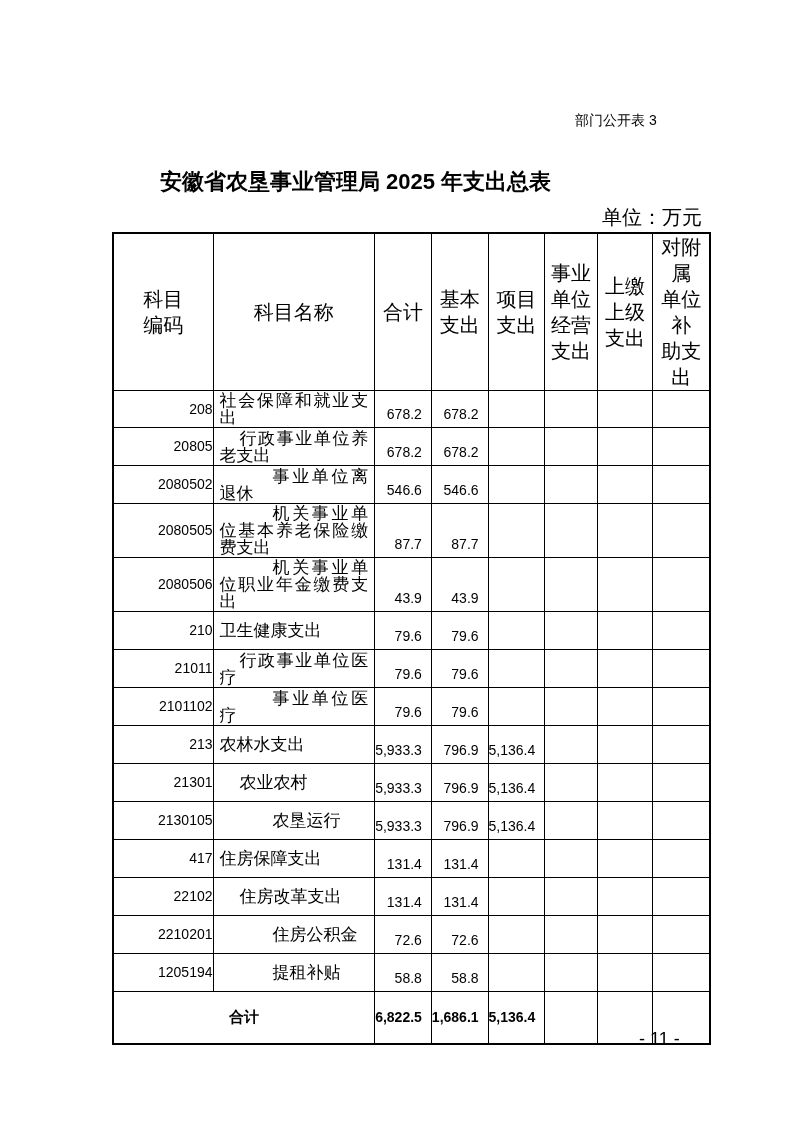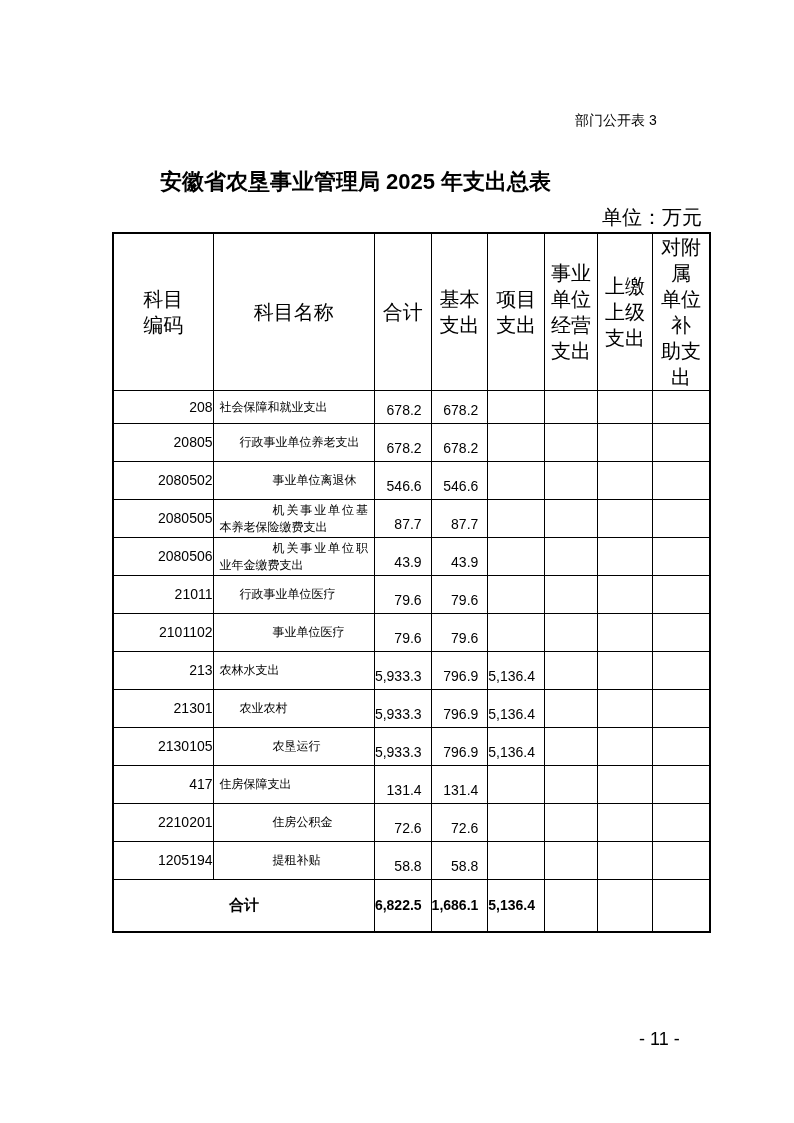--- a/index.html
+++ b/index.html
@@ -67,21 +67,21 @@
     font-size: 14px;
     vertical-align: middle;
     text-align: right;
     padding: 0 0 0 5px;
     line-height: 15px;
     white-space: nowrap;
   }
   td.code.lv2 { }
   td.code.lv3 { padding-left: 44px; }
   td.name {
-    font-size: 12px;
+    font-size: 17px;
     vertical-align: middle;
     text-align: justify;
     padding: 1px 6px;
     line-height: 17px;
   }
   td.name.lv2 { text-indent: 20px; }
   td.name.lv3 { text-indent: 53px; }
   td.num {
     font-size: 14px;
     text-align: right;
@@ -198,20 +198,30 @@
     <td class="code lv3">2080506</td>
     <td class="name lv3">机关事业单位职业年金缴费支出</td>
     <td class="num">43.9</td>
     <td class="num">43.9</td>
     <td class="num"></td>
     <td class="num"></td>
     <td class="num"></td>
     <td class="num"></td>
   </tr>
         <tr class="data-row">
+    <td class="code lv1">210</td>
+    <td class="name lv1">卫生健康支出</td>
+    <td class="num">79.6</td>
+    <td class="num">79.6</td>
+    <td class="num"></td>
+    <td class="num"></td>
+    <td class="num"></td>
+    <td class="num"></td>
+  </tr>
+        <tr class="data-row">
     <td class="code lv2">21011</td>
     <td class="name lv2">行政事业单位医疗</td>
     <td class="num">79.6</td>
     <td class="num">79.6</td>
     <td class="num"></td>
     <td class="num"></td>
     <td class="num"></td>
     <td class="num"></td>
   </tr>
         <tr class="data-row">
@@ -250,20 +260,30 @@
     <td class="num">5,933.3</td>
     <td class="num">796.9</td>
     <td class="num">5,136.4</td>
     <td class="num"></td>
     <td class="num"></td>
     <td class="num"></td>
   </tr>
         <tr class="data-row">
     <td class="code lv1">417</td>
     <td class="name lv1">住房保障支出</td>
+    <td class="num">131.4</td>
+    <td class="num">131.4</td>
+    <td class="num"></td>
+    <td class="num"></td>
+    <td class="num"></td>
+    <td class="num"></td>
+  </tr>
+        <tr class="data-row">
+    <td class="code lv2">22102</td>
+    <td class="name lv2">住房改革支出</td>
     <td class="num">131.4</td>
     <td class="num">131.4</td>
     <td class="num"></td>
     <td class="num"></td>
     <td class="num"></td>
     <td class="num"></td>
   </tr>
         <tr class="data-row">
     <td class="code lv3">2210201</td>
     <td class="name lv3">住房公积金</td>

